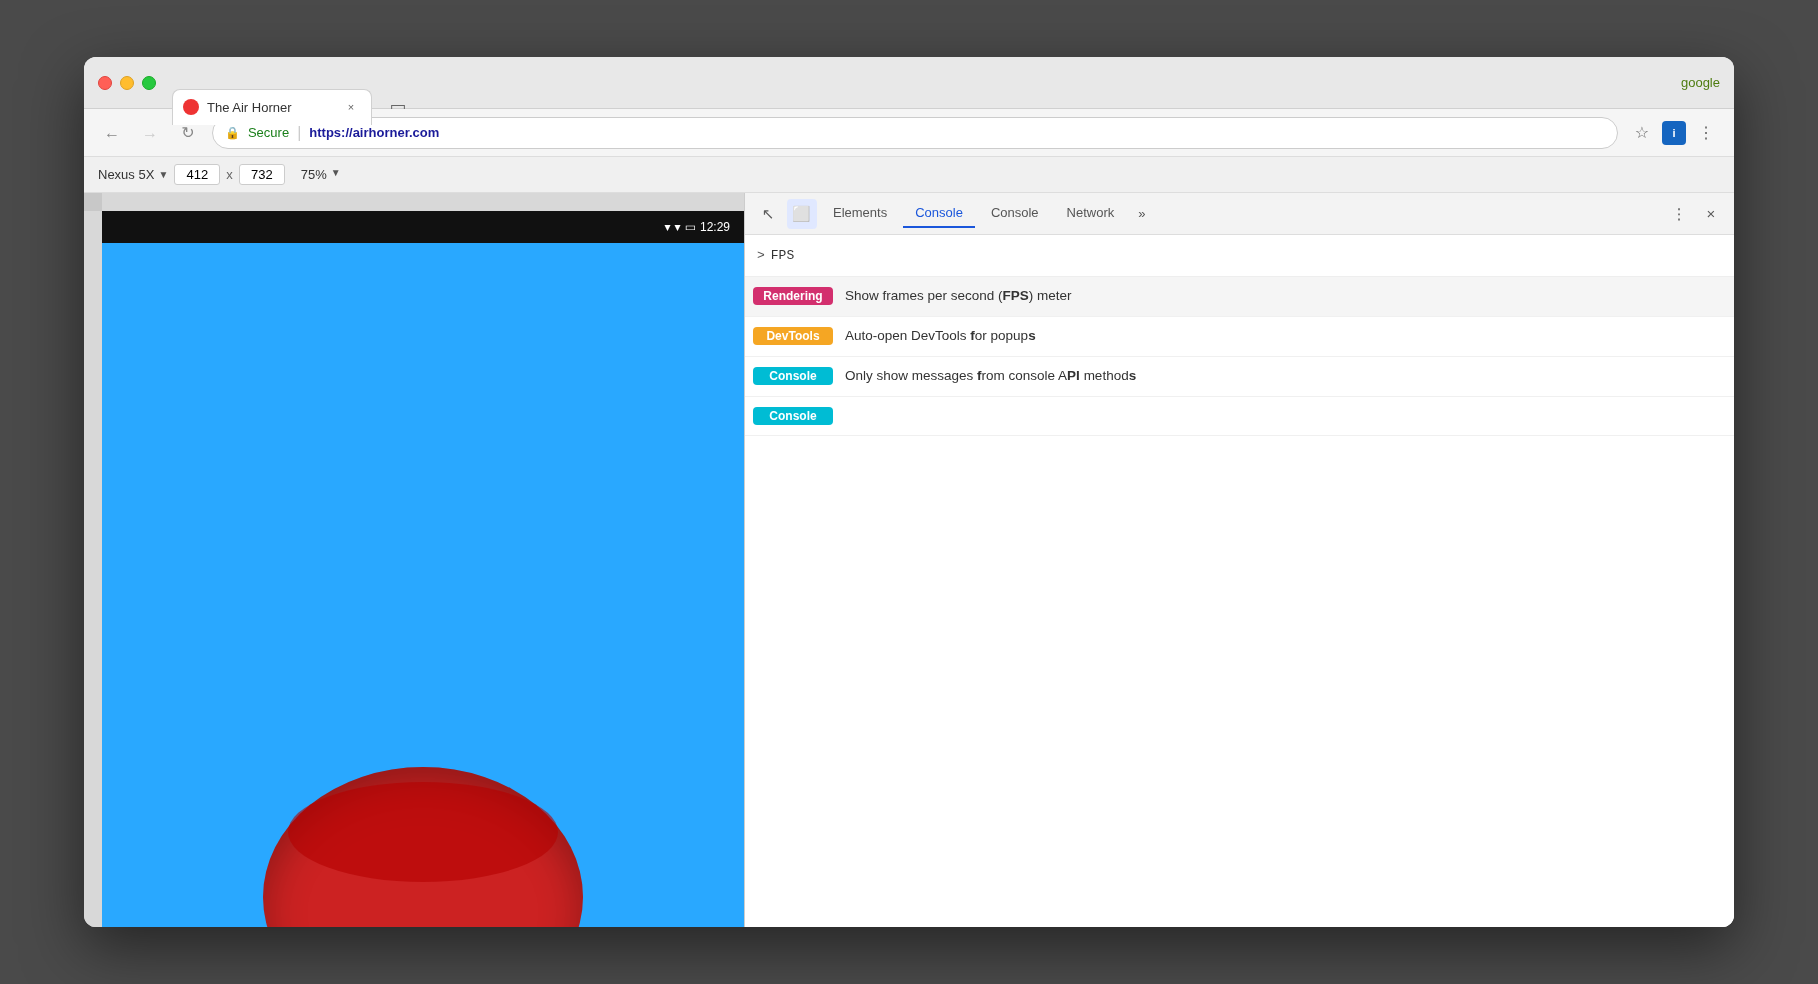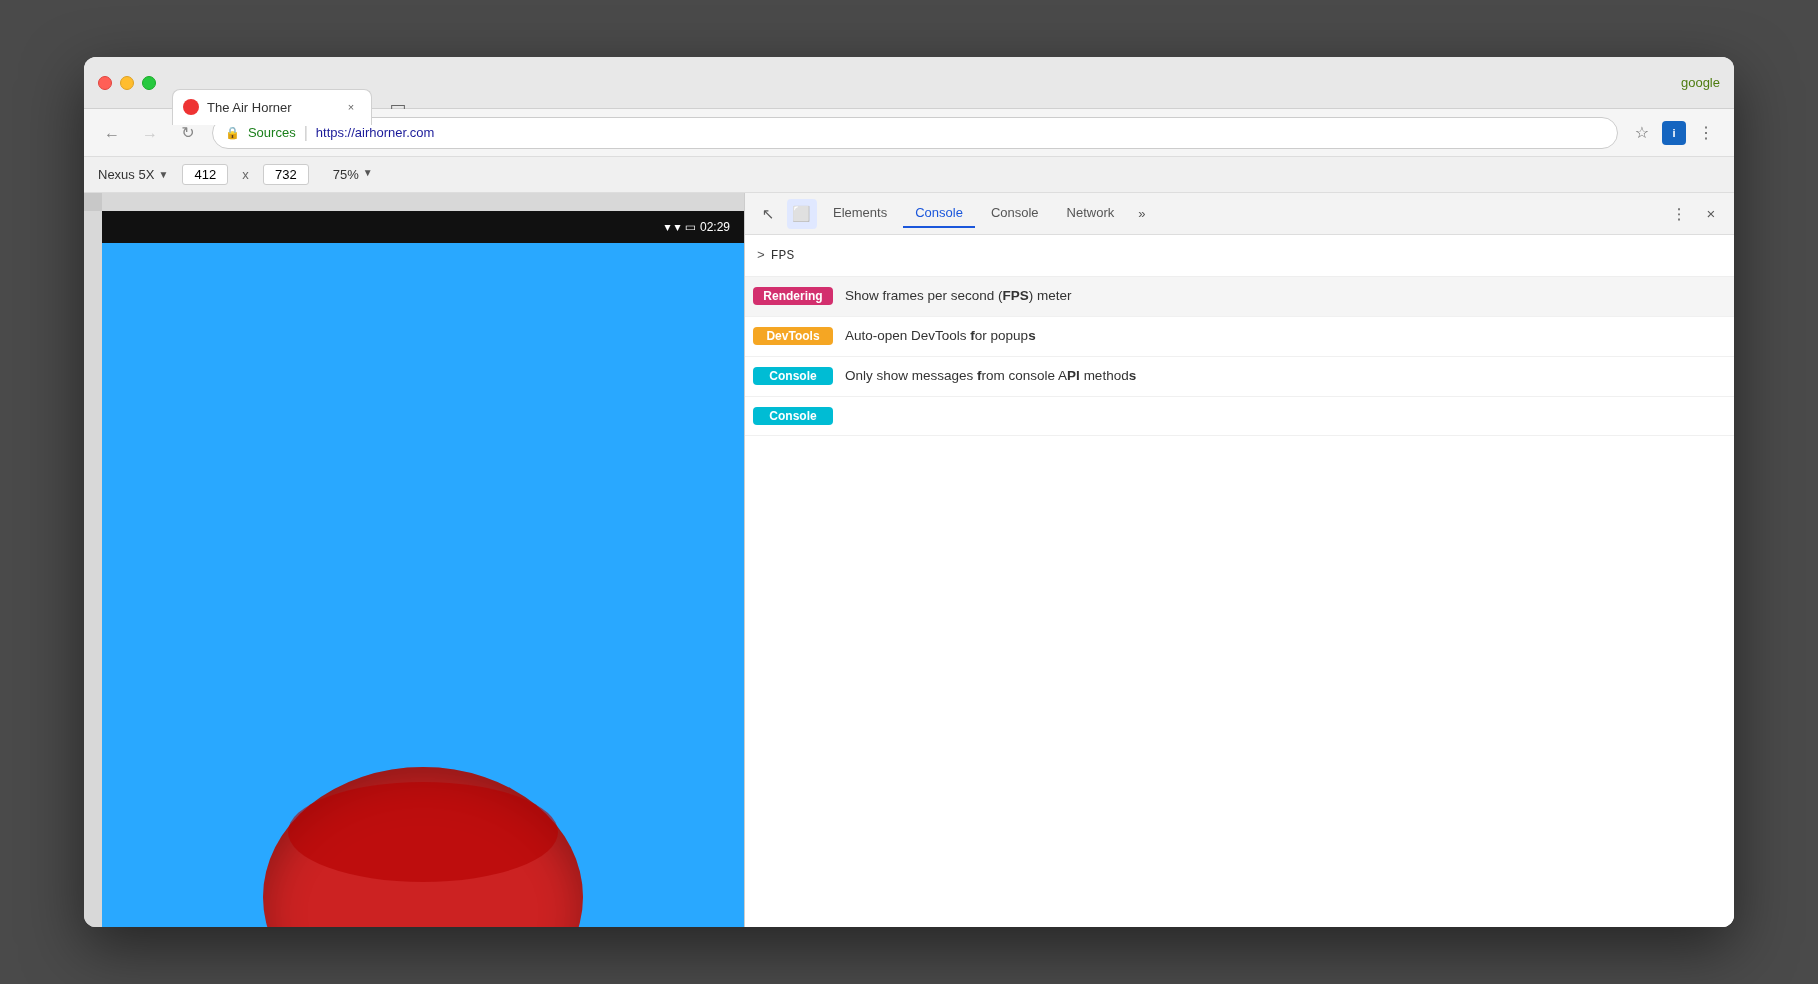--- a/index.html
+++ b/index.html
@@ -152,20 +152,21 @@
       color: #1a7f1a;
       font-weight: 500;
     }
     .url-divider {
       color: #ccc;
       font-size: 16px;
     }
     .url-text {
       font-size: 13px;
       color: #1a1a99;
+      font-weight: bold;
     }
     .nav-right {
       display: flex;
       align-items: center;
       gap: 6px;
     }
     .bookmark-btn, .extensions-btn, .menu-btn {
       width: 28px;
       height: 28px;
       border-radius: 50%;
@@ -185,21 +186,21 @@
       width: 24px;
       height: 24px;
     }
     
     .device-toolbar {
       background: #f0f0f0;
       height: 36px;
       display: flex;
       align-items: center;
       padding: 0 14px;
-      gap: 14px;
+      gap: 6px;
       border-bottom: 1px solid #ddd;
       flex-shrink: 0;
     }
     .device-select {
       display: flex;
       align-items: center;
       gap: 4px;
       font-size: 13px;
       color: #333;
       cursor: pointer;
@@ -476,21 +477,21 @@
       <span>←</span>
     </div>
     <div class="nav-btn disabled">
       <span>→</span>
     </div>
     <div class="nav-btn">
       <span>↻</span>
     </div>
     <div class="address-bar">
       <span class="lock-icon">🔒</span>
-      <span class="secure-text">Sources</span>
+      <span class="secure-text">Secure</span>
       <span class="url-divider">|</span>
       <span class="url-text">https://airhorner.com</span>
     </div>
     <div class="nav-right">
       <div class="bookmark-btn">
         <span>☆</span>
       </div>
       <div class="extensions-btn">
         <span>i</span>
       </div>
@@ -519,21 +520,21 @@
     <div class="phone-view">
       <div class="ruler-top"></div>
       <div class="ruler-left"></div>
       <div class="phone-content">
         <div class="phone-screen">
           <div class="phone-status-bar">
             <div class="status-icons">
               <span>▾</span>
               <span>▾</span>
               <span>▭</span>
-              <span>02:29</span>
+              <span>12:29</span>
             </div>
           </div>
           <div class="phone-body">
             <div class="horn-circle"></div>
           </div>
         </div>
       </div>
     </div>
 
     <div class="devtools-panel">

